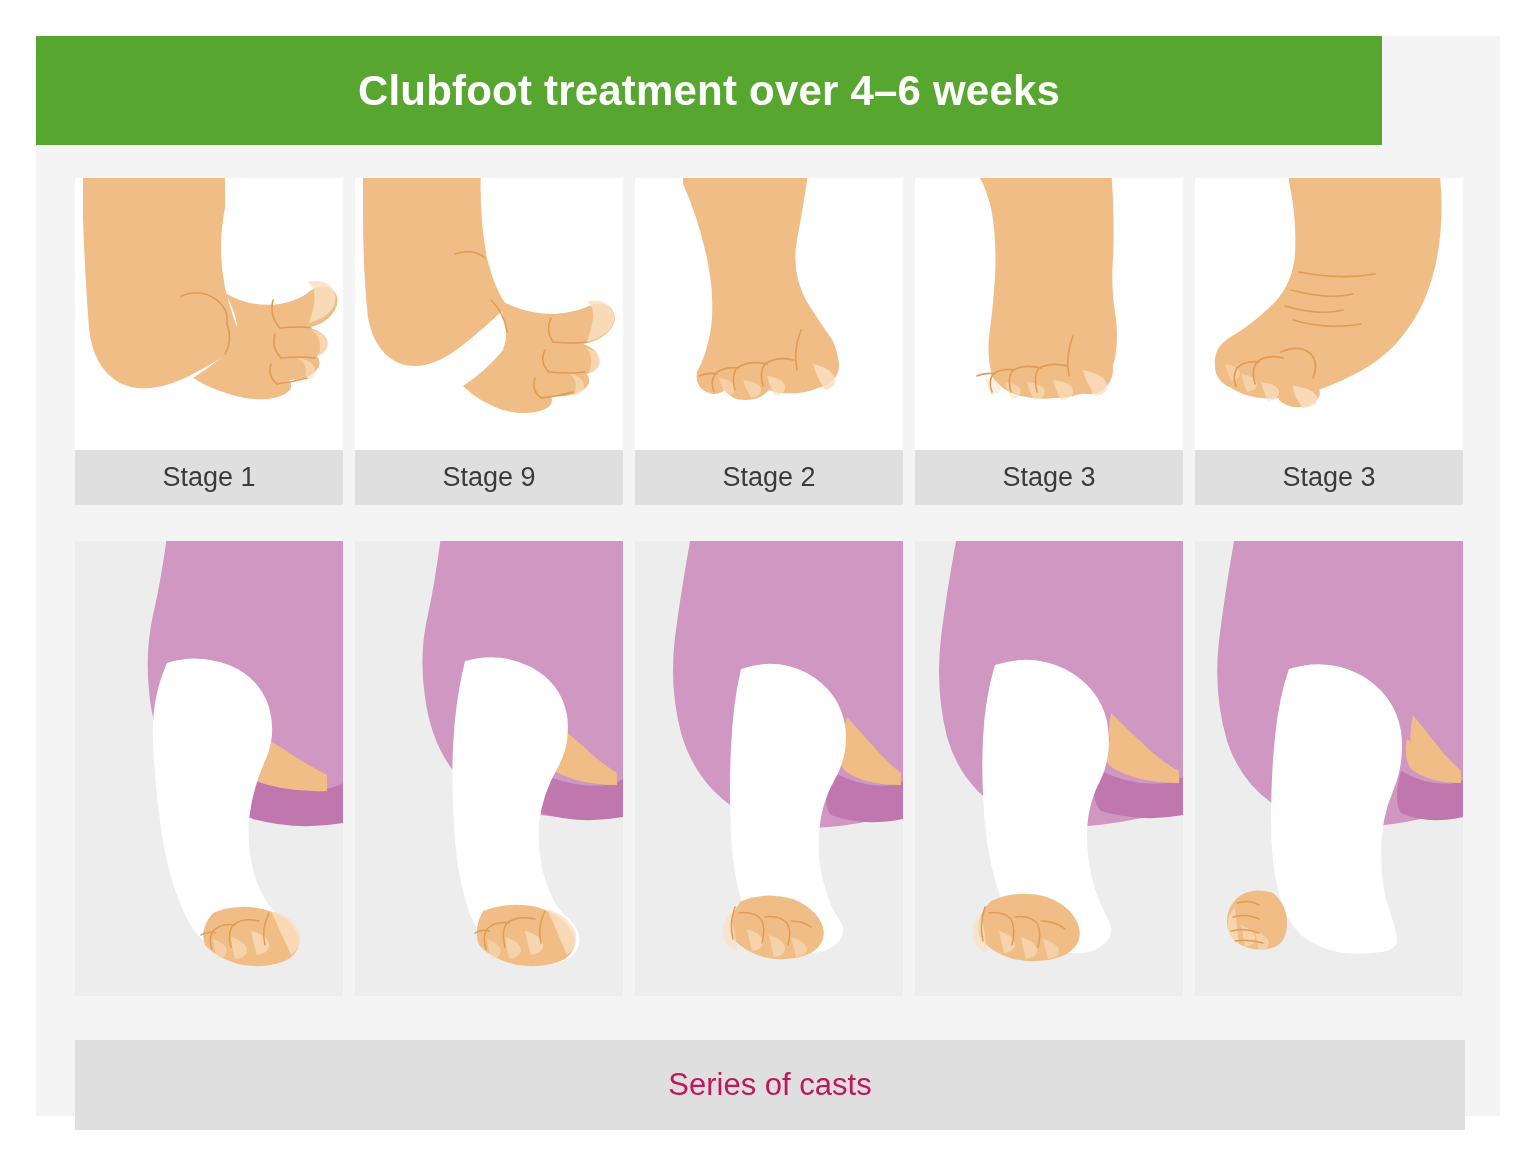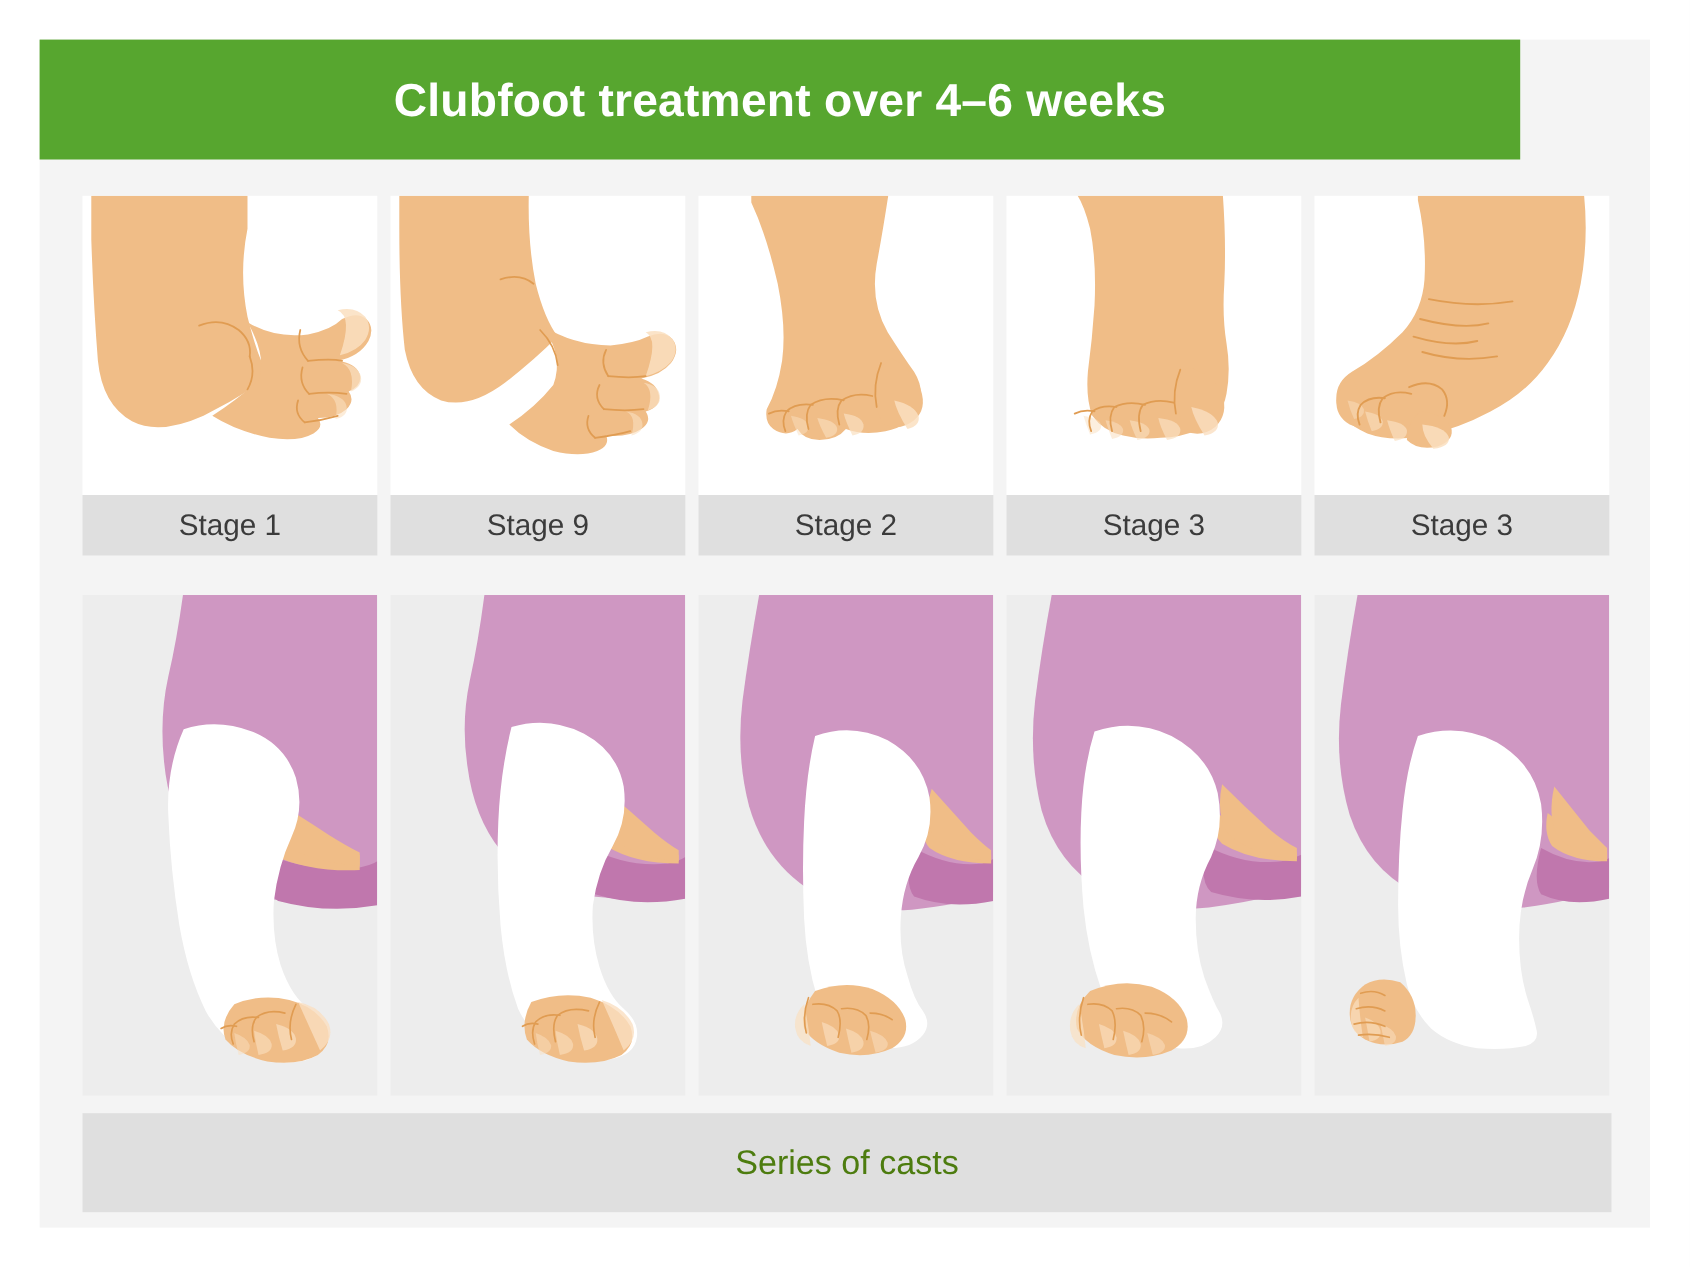--- a/index.html
+++ b/index.html
@@ -95,28 +95,28 @@
     height: 455px;
     background: #ededed;
     overflow: hidden;
     position: relative;
   }
   .cast-panel svg { display: block; }
 
   .cast-caption {
     position: absolute;
     left: 39px;
-    top: 976px;
+    top: 1004px;
     width: 1390px;
     height: 90px;
     background: #dfdfdf;
     display: flex;
     align-items: center;
     justify-content: center;
-    color: #4d7c0f;
+    color: #be185d;
     font-size: 31px;
   }
 </style>
 </head>
 <body>
 
 <div id="infographic">
 
   <div class="header-bar">
     <div class="header-title">Clubfoot treatment over 4–6 weeks</div>

